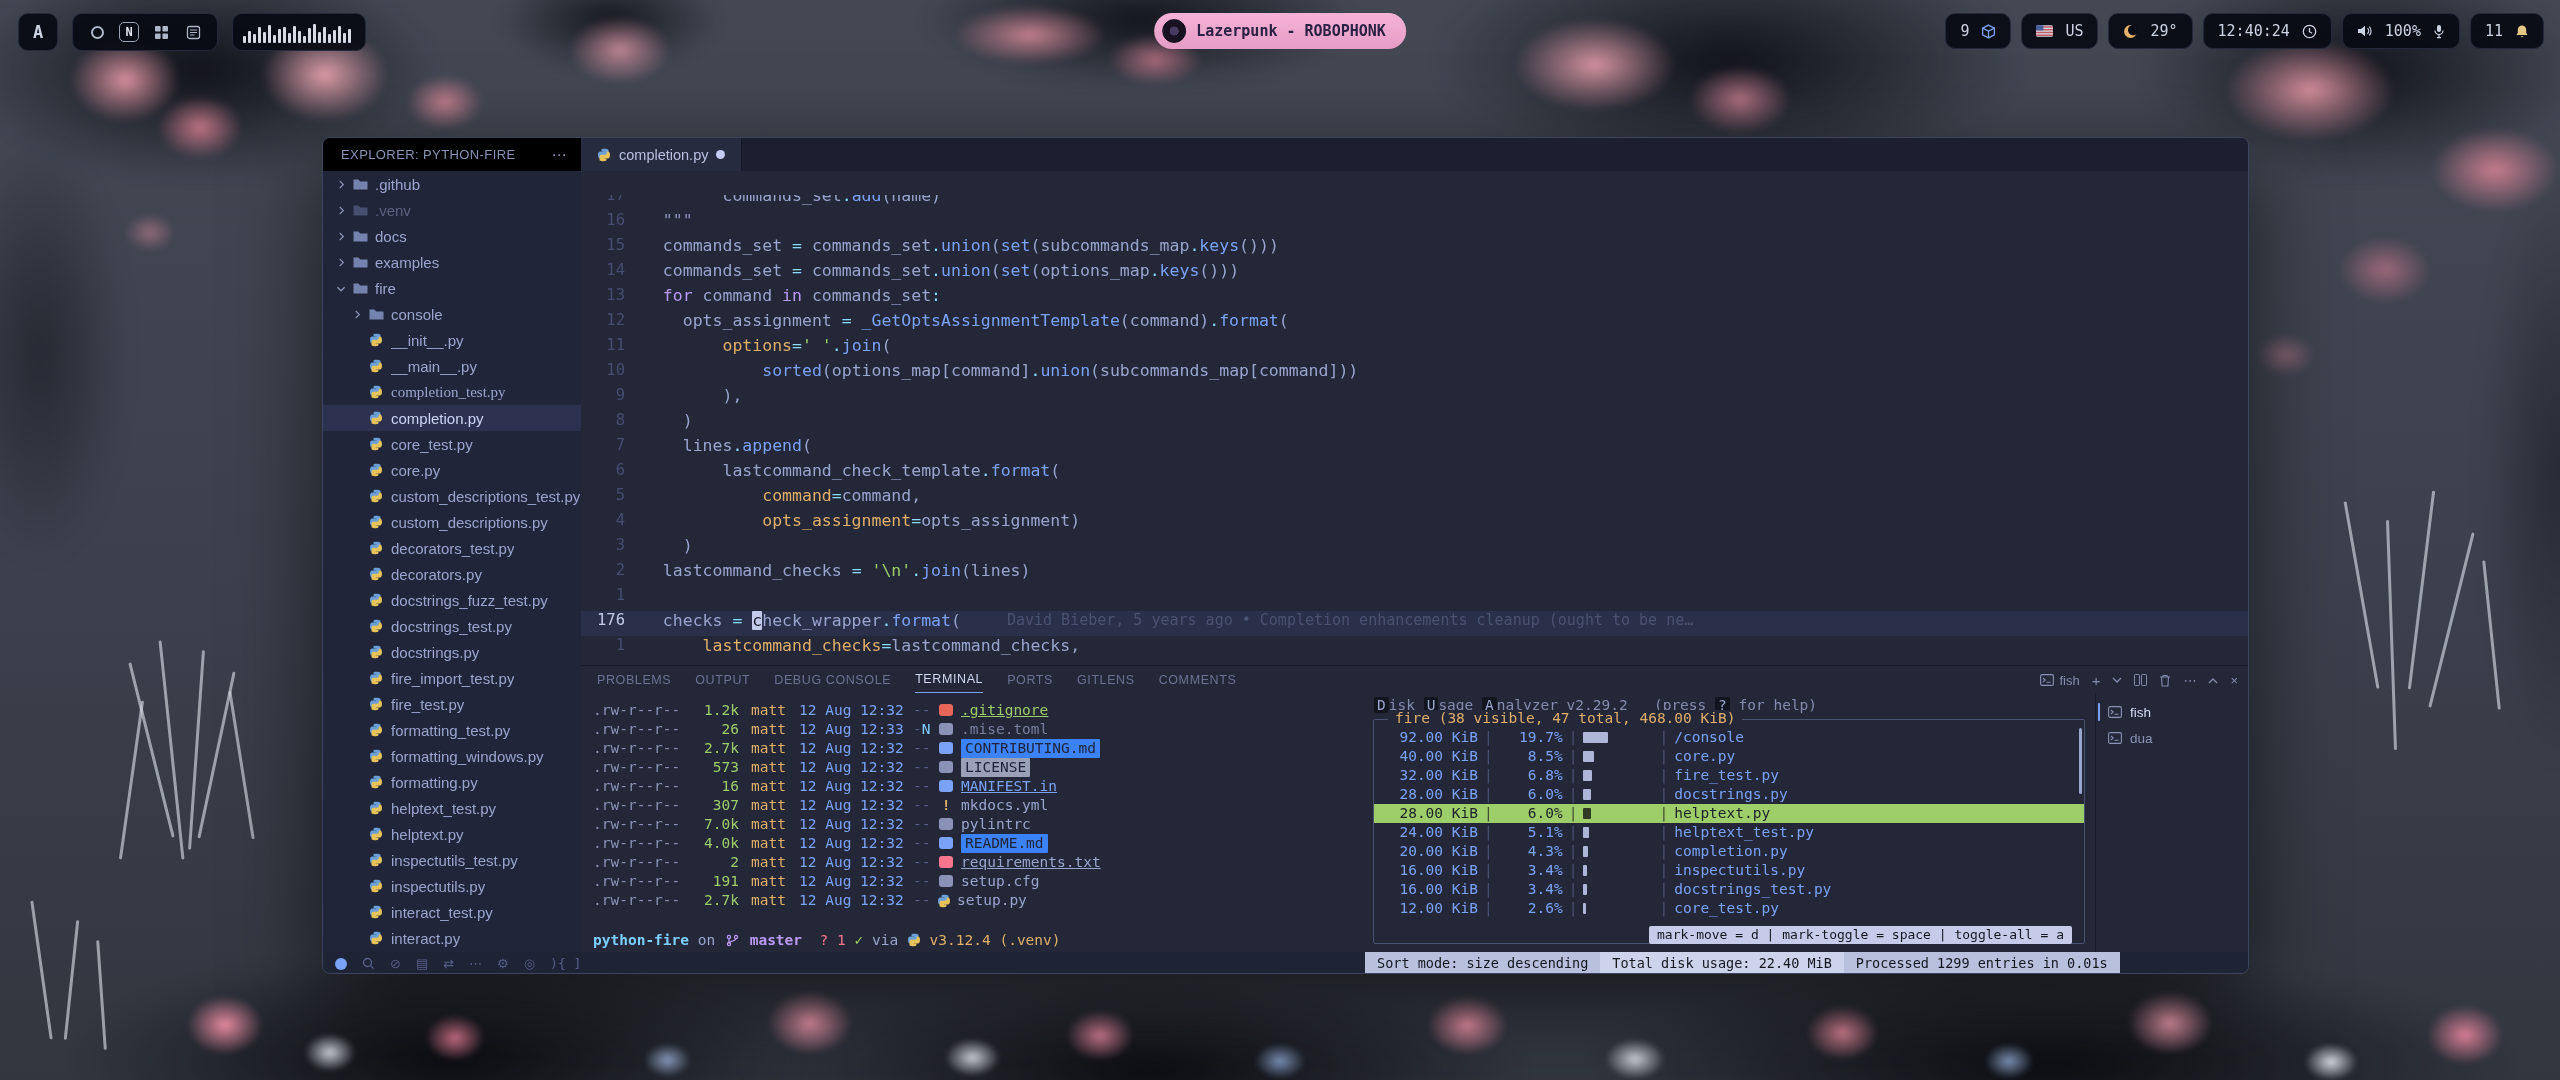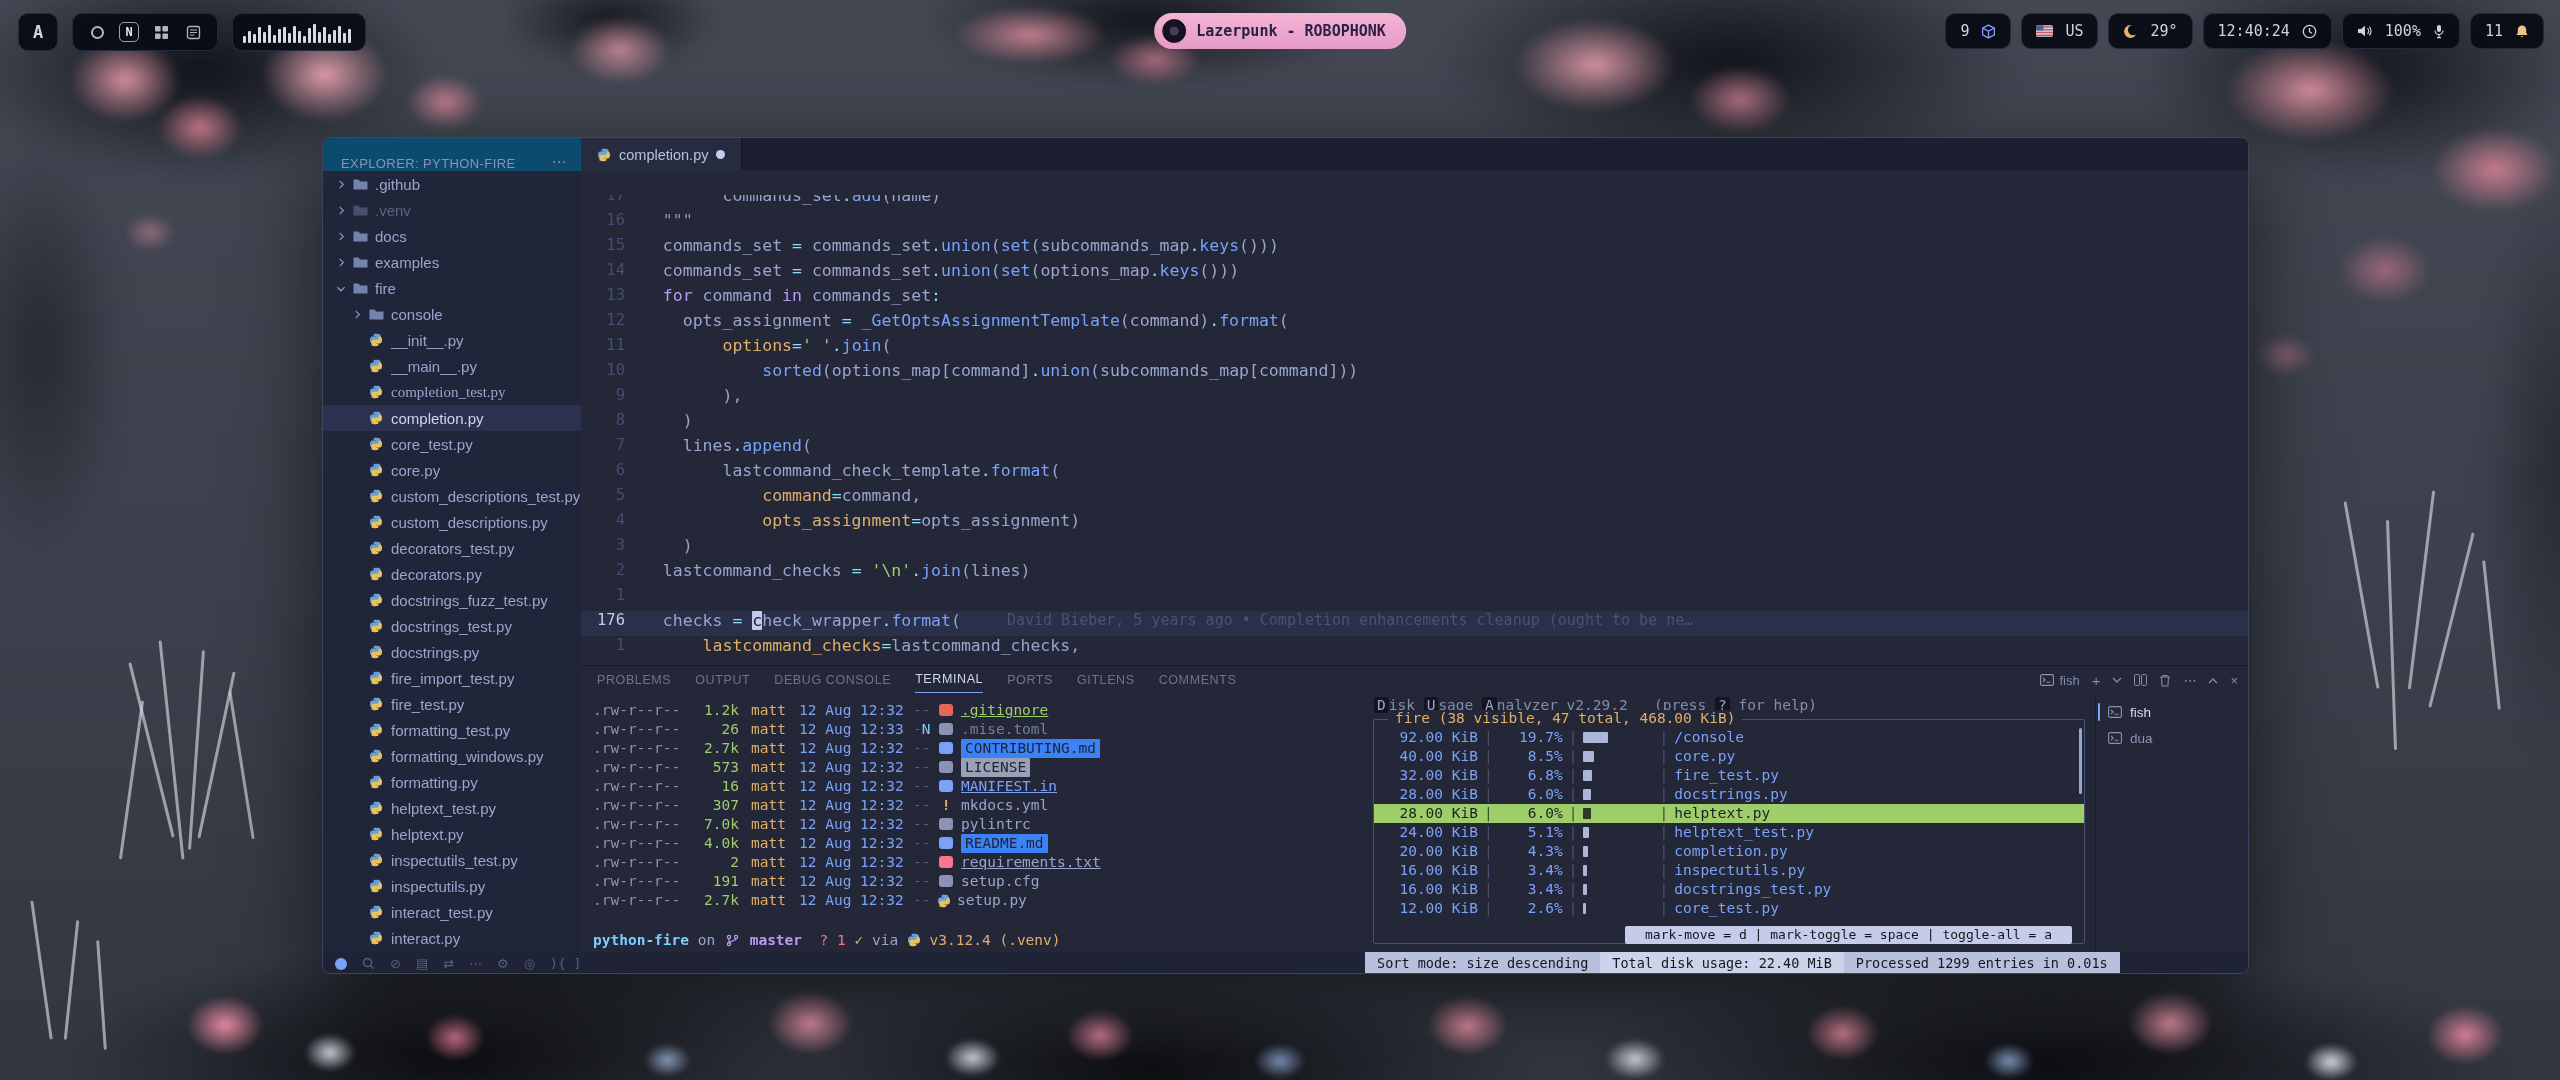--- a/index.html
+++ b/index.html
@@ -13,21 +13,21 @@
 .tb-btn{width:40px;justify-content:center;font-weight:bold;font-size:17px;cursor:pointer}
 .tb-ic{width:20px;height:20px;display:flex;align-items:center;justify-content:center;color:#aeb6c9;font-size:14px;cursor:pointer}
 .ring{width:13px;height:13px;border:2px solid #aeb6c9;border-radius:50%}
 .nbadge{width:20px;height:20px;border:1.5px solid #9aa2b5;border-radius:5px;display:flex;align-items:center;justify-content:center;font:bold 12px "DejaVu Sans Mono",monospace;color:#e4e8f2}
 .media-pill{position:absolute;left:50%;top:13px;transform:translateX(-50%);height:36px;border-radius:18px;background:linear-gradient(180deg,#f5b3d6,#e59cc7);display:flex;align-items:center;gap:10px;padding:0 20px 0 8px;font:bold 15px "DejaVu Sans Mono",monospace;color:#2a2144;cursor:pointer}
 .disc{width:24px;height:24px;border-radius:50%;background:radial-gradient(circle at 50% 50%,#453b5e 0 28%,#171222 30% 100%);border:1px solid #120e1d}
 .tb-right{position:absolute;right:16px;top:13px;display:flex;gap:10px;align-items:center}
 .tb-right .tb-module{height:36px}
 
 .window{position:absolute;left:322px;top:137px;width:1927px;height:837px;background:#232738;border:1px solid #3d4460;border-radius:8px;box-shadow:0 26px 90px rgba(0,0,0,.6);z-index:5;overflow:hidden}
-.exphead{position:absolute;left:0;top:0;width:258px;height:33px;background:#0c4a6e;display:flex;align-items:flex-end;padding:0 14px 0 18px;color:#8a93b5;font-size:13px;letter-spacing:.4px}
+.exphead{position:absolute;left:0;top:0;width:258px;height:33px;background:#000000;display:flex;align-items:center;padding:0 14px 0 18px;color:#8a93b5;font-size:13px;letter-spacing:.4px}
 .exphead .more{margin-left:auto;color:#8a93b5;font-size:15px;cursor:pointer}
 .tabstrip{position:absolute;left:258px;top:0;right:0;height:33px;background:#1b1f30;display:flex}
 .tab{height:33px;background:#262b40;display:flex;align-items:center;gap:8px;padding:0 16px;color:#b9c1e0;font-size:14.5px;border-right:1px solid #15182a;cursor:pointer}
 .moddot{width:9px;height:9px;border-radius:50%;background:#c4cdef}
 .sidebar{position:absolute;left:0;top:33px;width:258px;height:781px;background:#212539;overflow:hidden}
 .trow{height:26px;display:flex;align-items:center;gap:6px;cursor:pointer;white-space:nowrap}
 .trow.sel{background:#2c3150}
 .trow .chev{width:12px;flex:none;display:flex;justify-content:center}
 .trow .ticon{width:16px;flex:none;display:flex;align-items:center}
 .tlabel{font-size:15px;color:#9aa5ce;overflow:hidden;text-overflow:ellipsis}
@@ -78,21 +78,21 @@
 .duarow{height:19px;line-height:19px;display:flex;align-items:center;white-space:pre;color:#7aa2f7;cursor:pointer}
 .duarow .ds{width:104px;text-align:right;flex:none}
 .duarow .dp{width:64px;text-align:right;flex:none}
 .duarow .dsep{color:#4a5272;padding:0 6px}
 .duarow .dbar{width:70px;flex:none;display:flex;align-items:center}
 .duarow .dbar i{display:block;height:11px;background:#aeb6d8;border-radius:1px}
 .duarow.sel{background:#9ece6a;color:#1c2028}
 .duarow.sel .dsep{color:#3e4a2e}
 .duarow.sel .dbar i{background:#2e3a24}
 .duascroll{position:absolute;right:2px;top:8px;width:3px;height:66px;background:#9aa5ce;border-radius:2px}
-.duakeys{position:absolute;right:12px;bottom:-1px;height:18px;line-height:18px;background:#c5cbe8;color:#15171f;padding:0 20px;font-size:13px;border-radius:2px}
+.duakeys{position:absolute;right:12px;bottom:-1px;height:18px;line-height:18px;background:#c5cbe8;color:#15171f;padding:0 8px;font-size:13px;border-radius:2px}
 
 .sessions{position:absolute;left:1514px;top:0;right:0;height:259px;border-left:1px solid #191c2c;padding-top:6px}
 .sess{height:26px;display:flex;align-items:center;gap:8px;padding-left:12px;font-size:13.5px;color:#8a93b5;cursor:pointer;position:relative}
 .sess.act{color:#d5dcf5}
 .sess.act::before{content:"";position:absolute;left:2px;top:4px;bottom:4px;width:2px;background:#7aa2f7;border-radius:1px}
 
 .bottomrow{position:absolute;left:0;top:814px;right:0;height:23px;background:#1f2336}
 .statusicons{position:absolute;left:12px;top:0;height:23px;display:flex;align-items:center;gap:15px;color:#565f89;font-size:13px}
 .statusicons .bluedot{width:12px;height:12px;border-radius:50%;background:#7aa2f7}
 .statusicons span{cursor:pointer}

